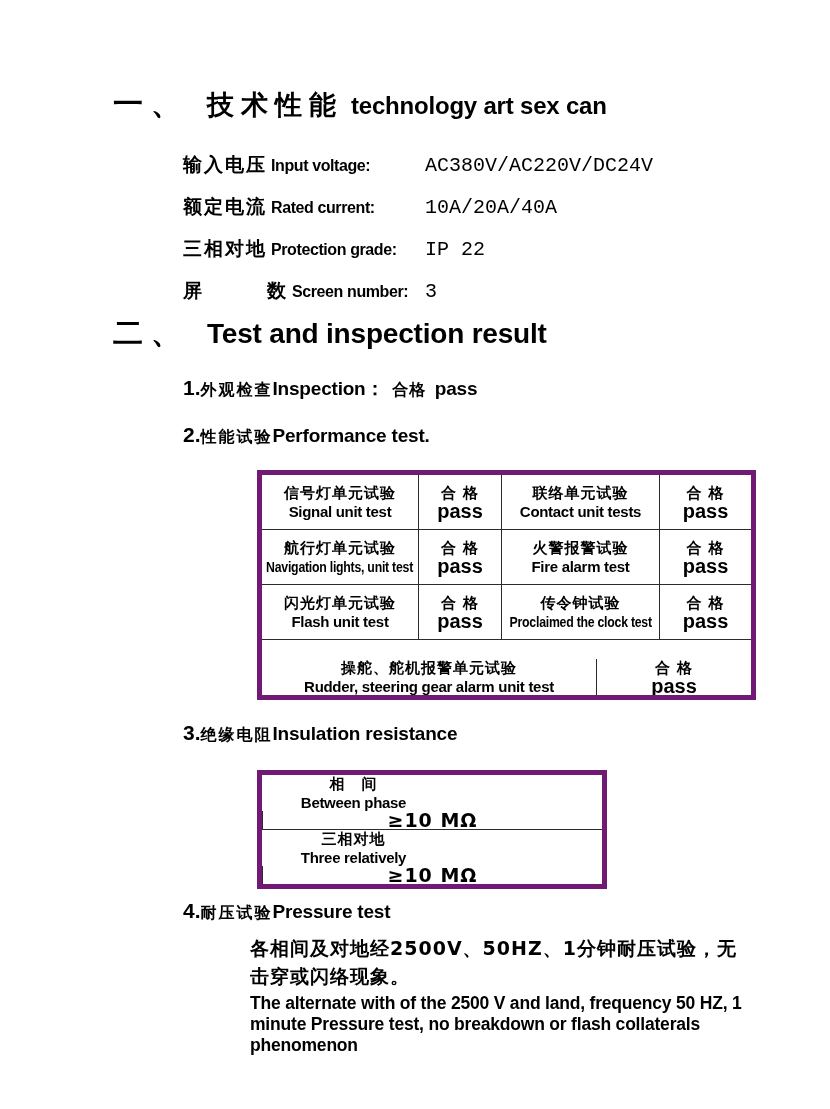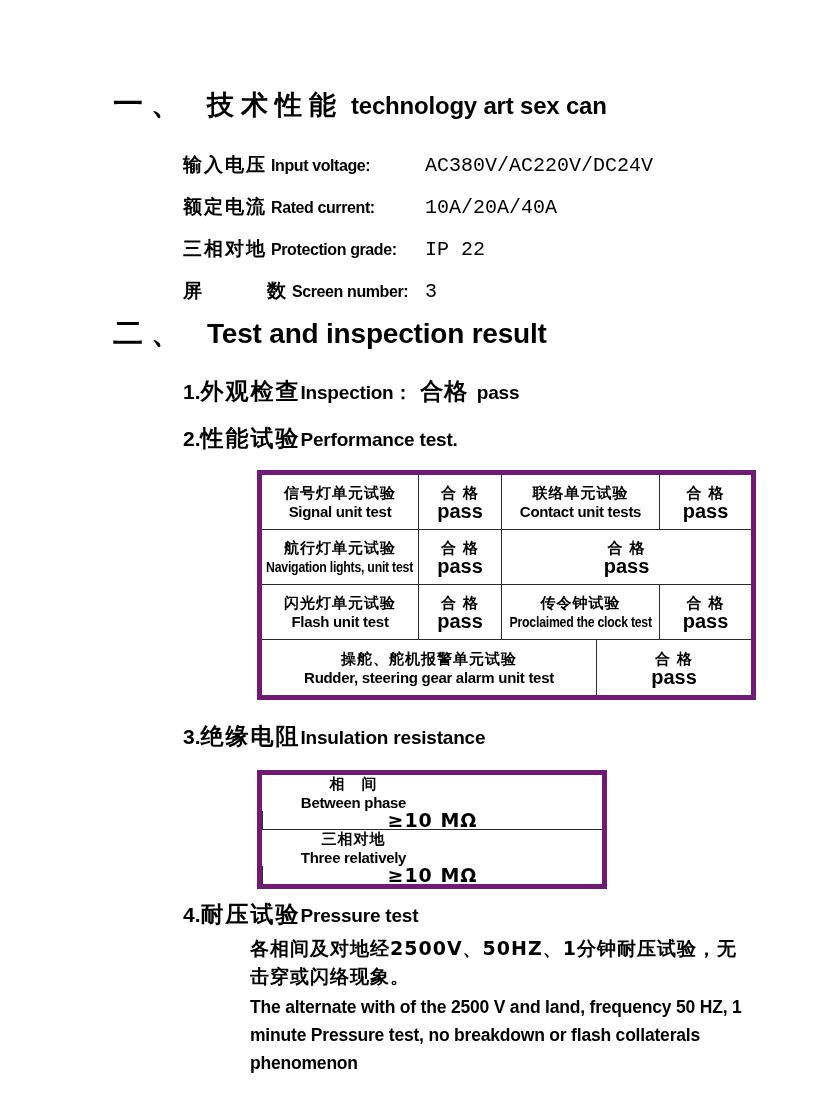--- a/index.html
+++ b/index.html
@@ -31,21 +31,21 @@
   .specs{position:absolute;left:183px;top:146px;}
   .spec-row{display:flex;align-items:baseline;height:42px;}
   .spec-label{display:inline-flex;align-items:baseline;width:242px;}
   .spec-label .zh{font-size:19px;letter-spacing:2px;margin-right:4px;white-space:pre;}
   .spec-label .en-b{font-size:16px;letter-spacing:-0.4px;white-space:nowrap;}
   .spec-value{font-size:20px;white-space:pre;margin-top:8px;}
 
   
   .item{position:absolute;left:183px;display:flex;align-items:baseline;white-space:nowrap;}
   .item .num{font-size:21px;font-weight:bold;}
-  .item .zh{font-size:23px;letter-spacing:2px;}
+  .item .zh{font-size:16px;letter-spacing:2px;}
   .item .en-b{font-size:19px;}
   .item .res{margin-left:8px;}
   .item .res .zh{letter-spacing:1px;}
   .item .res .en-b{margin-left:4px;}
   #item1{top:376px;}
   #item2{top:423px;}
   #item3{top:721px;}
   #item4{top:899px;}
 
   
@@ -54,41 +54,41 @@
   .trow + .trow{border-top:1px solid #2b2b2b;}
   .tcell{box-sizing:border-box;display:flex;flex-direction:column;justify-content:center;align-items:center;overflow:hidden;}
   .tcell + .tcell{border-left:1px solid #2b2b2b;}
   .czh{font-family:"DejaVu Sans",sans-serif;font-weight:bold;font-size:15px;letter-spacing:1px;line-height:19px;white-space:nowrap;}
   .cen{font-family:"Liberation Sans",sans-serif;font-weight:bold;font-size:15px;letter-spacing:-0.3px;line-height:17px;white-space:nowrap;}
   .cen.sq{transform:scaleX(0.82);transform-origin:center;}
   .cpass{font-size:20px;line-height:17px;letter-spacing:0;}
 
   #ptable{left:257px;top:470px;width:489px;}
   #ptable .trow{height:54px;}
-  #ptable .trow.last{height:55px;}
+  #ptable .trow.last{height:55px;align-items:flex-end;}
   .pc1{width:156px;}
   .pc2{width:83px;}
   .pc3{width:158px;}
   .pc4{flex:1;}
   .pw{width:334px;}
   .pp{flex:1;}
 
   #itable{left:257px;top:770px;width:340px;}
   #itable .trow{height:54px;flex-direction:column;}
   .ic1{width:183px;}
   .ic2{flex:1;justify-content:center;}
   .ival{font-family:"DejaVu Sans",sans-serif;font-weight:bold;font-size:19px;letter-spacing:1px;}
 
   
   .note-zh{position:absolute;left:250px;top:934px;width:497px;
     font-family:"DejaVu Sans",sans-serif;font-weight:bold;
     font-size:19px;line-height:28px;letter-spacing:1px;}
   .note-en{position:absolute;left:250px;top:993px;width:508px;
     font-family:"Liberation Sans",sans-serif;font-weight:bold;
-    font-size:17.5px;line-height:28px;letter-spacing:-0.2px;}
+    font-size:17.5px;line-height:21px;letter-spacing:-0.2px;}
 </style>
 </head>
 <body>
 
 <div class="page">
 
   <div class="sec-head" id="sec1-head">
     <span class="idx zh">一、</span>
     <span class="t-zh zh">技术性能</span>
     <span class="t-en en-b">technology art sex can</span>
@@ -167,20 +167,24 @@
     </div>
     <div class="trow">
       <div class="tcell pc1">
         <div class="czh">航行灯单元试验</div>
         <div class="cen sq">Navigation lights, unit test</div>
       </div>
       <div class="tcell pc2">
         <div class="czh">合 格</div>
         <div class="cen cpass">pass</div>
       </div>
+      <div class="tcell pc3">
+        <div class="czh">火警报警试验</div>
+        <div class="cen">Fire alarm test</div>
+      </div>
       <div class="tcell pc4">
         <div class="czh">合 格</div>
         <div class="cen cpass">pass</div>
       </div>
     </div>
     <div class="trow">
       <div class="tcell pc1">
         <div class="czh">闪光灯单元试验</div>
         <div class="cen">Flash unit test</div>
       </div>

